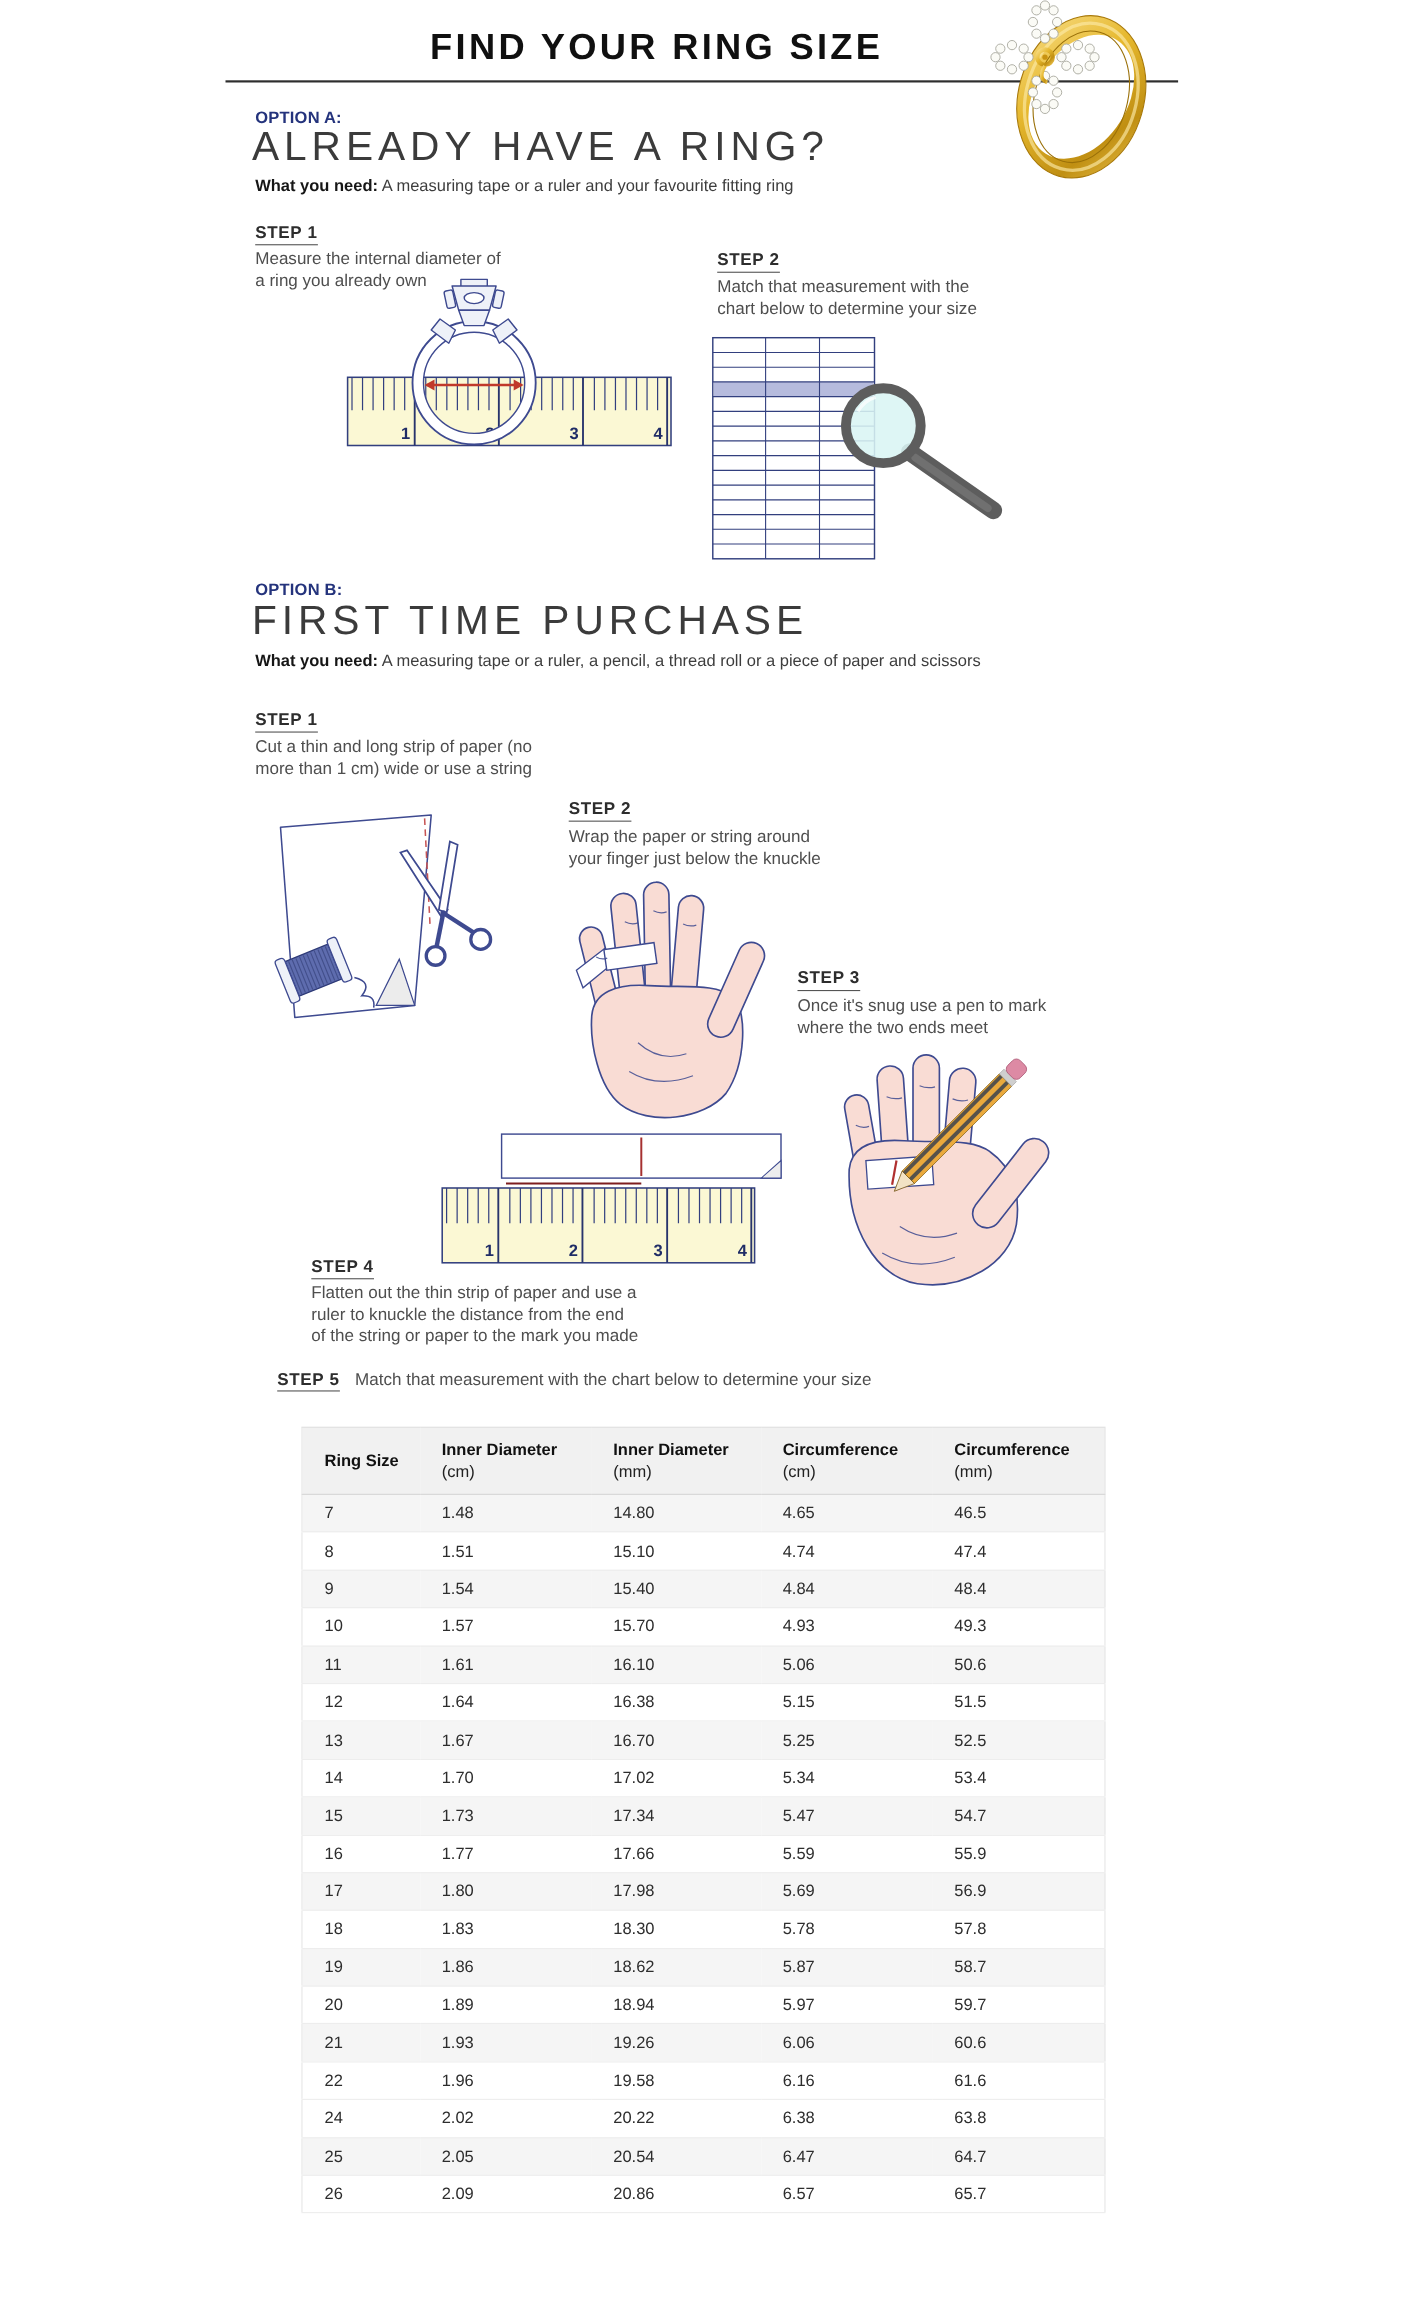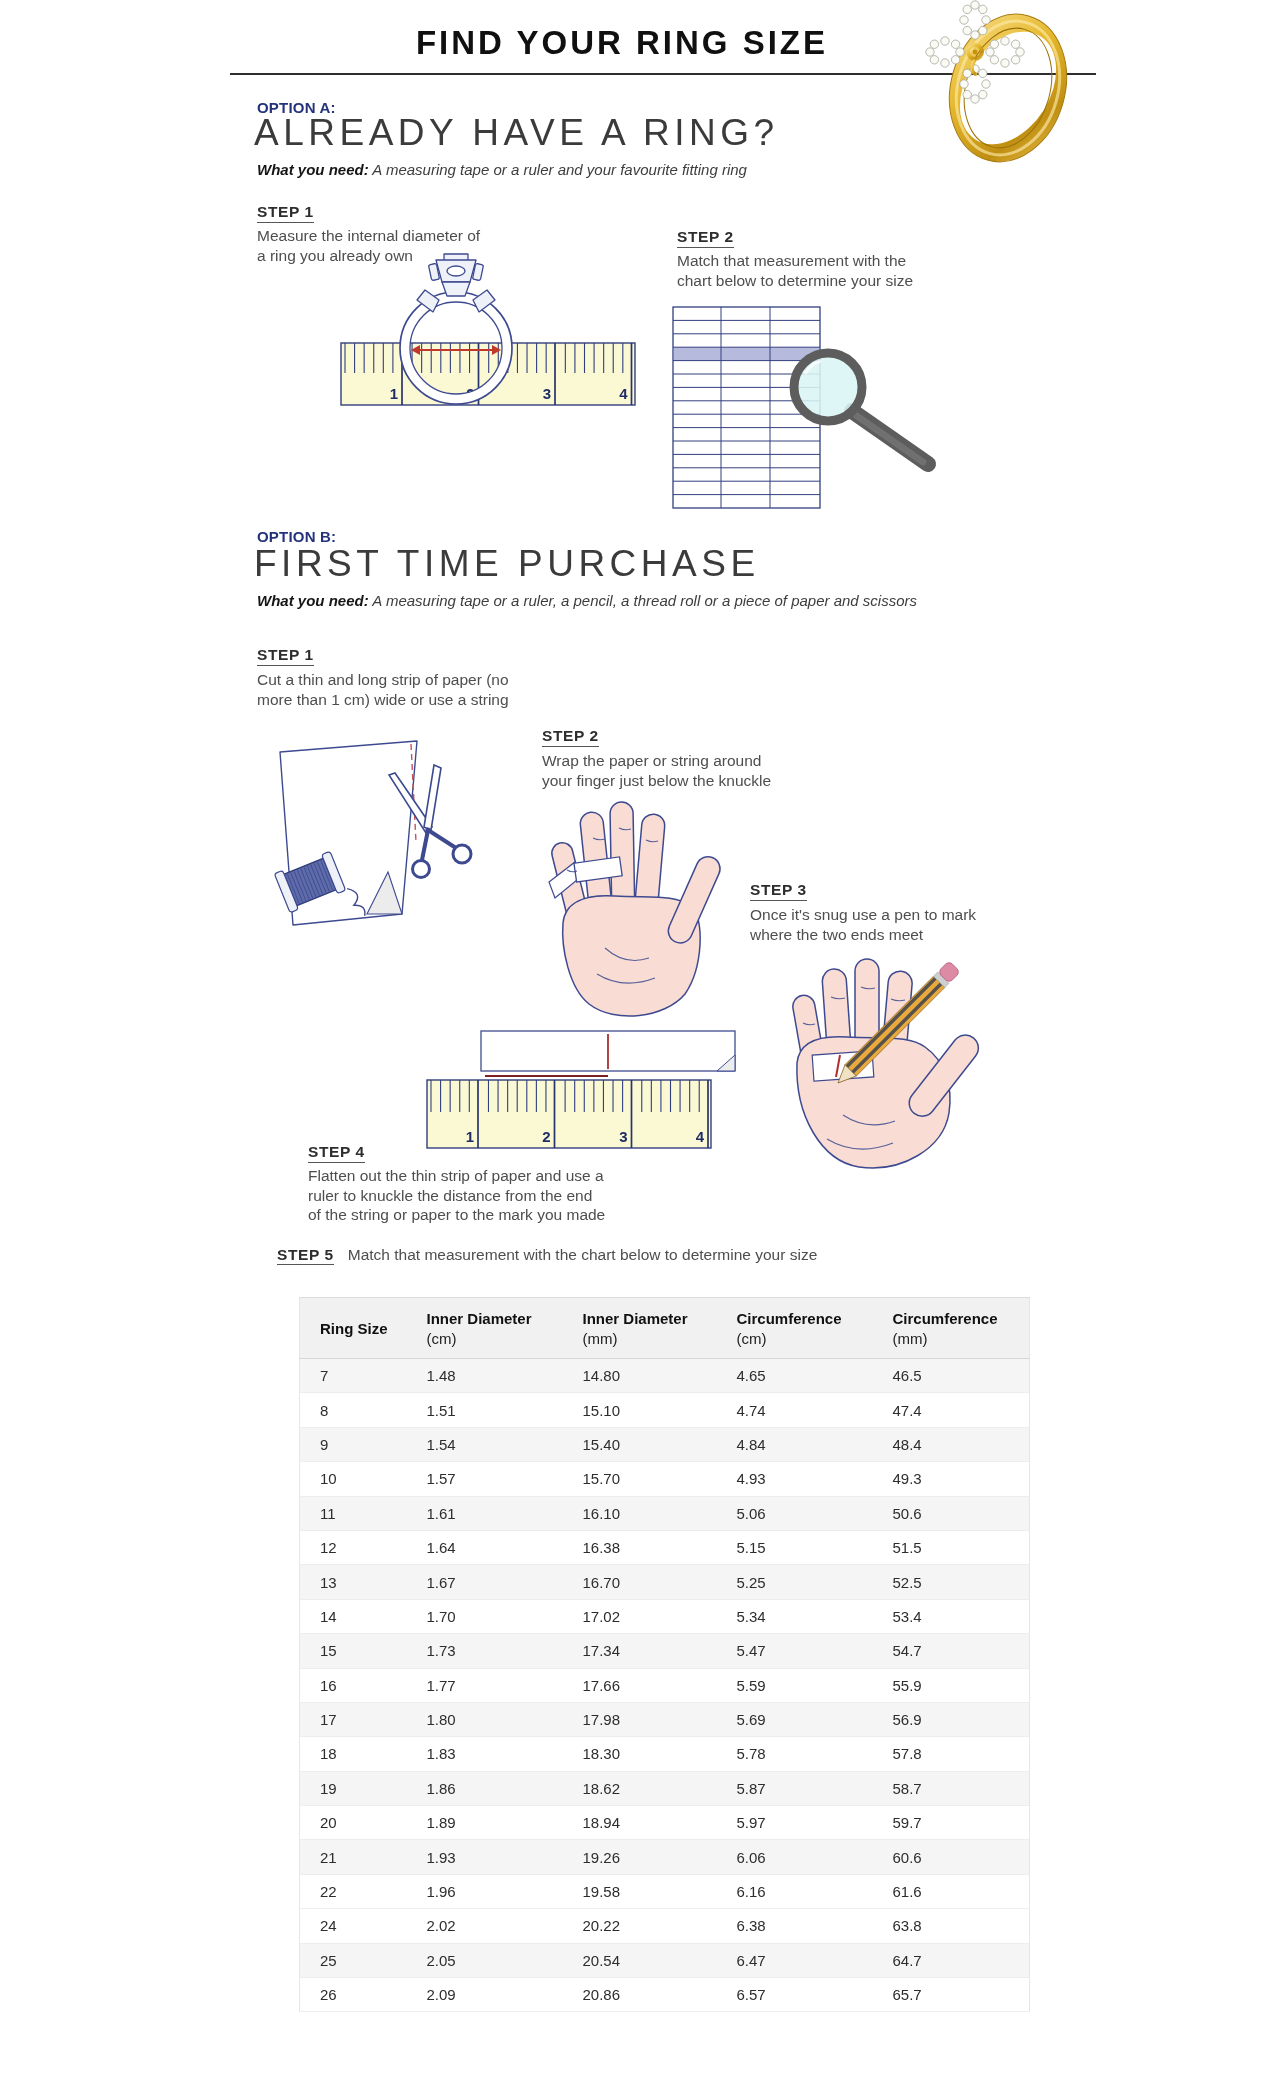--- a/index.html
+++ b/index.html
@@ -1,24 +1,24 @@
 <!DOCTYPE html>
 <html><head>
 <meta charset="utf-8">
 <style>
   html,body{margin:0;padding:0;background:#fff;}
   #page{position:relative;width:1194px;height:2100px;background:#fff;overflow:hidden;
-        font-family:"Liberation Sans","DejaVu Sans",sans-serif;margin-left:25px;}
+        font-family:"Liberation Sans","DejaVu Sans",sans-serif;}
   .abs{position:absolute;}
   .title{position:absolute;left:0;top:24px;width:100%;text-align:center;
          font-size:33px;font-weight:800;letter-spacing:3px;color:#101010;}
   .rule{position:absolute;left:205px;top:73px;width:866px;height:0;border-top:2px solid #2e2e2e;}
   .opt-label{position:absolute;font-size:15px;font-weight:bold;color:#24337c;letter-spacing:.2px;}
   .opt-heading{position:absolute;font-size:37px;letter-spacing:4.5px;color:#3b3b3b;font-weight:300;}
-  .need{position:absolute;font-size:15px;color:#3d3d3d;font-style:italic;}
+  .need{position:absolute;font-size:15px;color:#3d3d3d;}
   .need b{color:#161616;}
   .step-label{position:absolute;font-size:15.5px;font-weight:bold;color:#2d2d2d;
               letter-spacing:.6px;border-bottom:1.6px solid #555;padding-bottom:1px;}
   .step-text{position:absolute;font-size:15.5px;line-height:19.5px;color:#4e4e4e;white-space:pre-line;}
   .step5{position:absolute;left:252px;top:1246px;font-size:15.5px;color:#4e4e4e;}
   .step5 .inline-label{font-weight:bold;color:#2d2d2d;letter-spacing:.6px;
               border-bottom:1.6px solid #555;padding-bottom:1px;margin-right:14px;}
   
   #size-chart{position:absolute;left:274px;top:1297px;width:730px;}
   #size-chart table{border-collapse:collapse;table-layout:fixed;width:730px;

